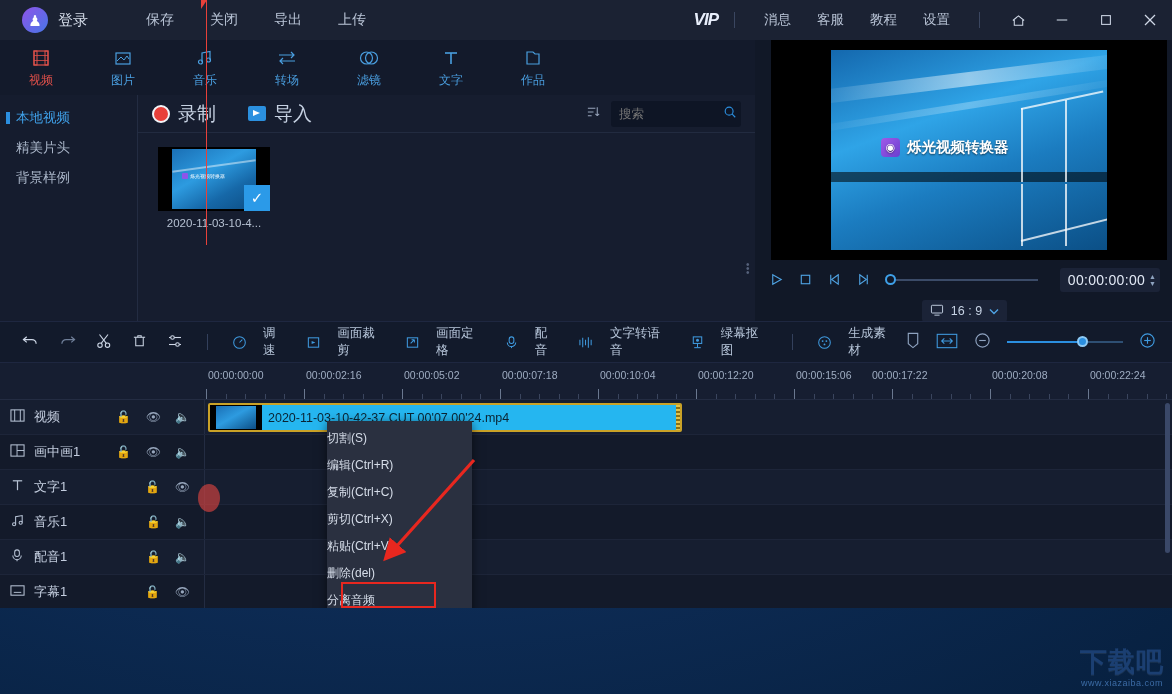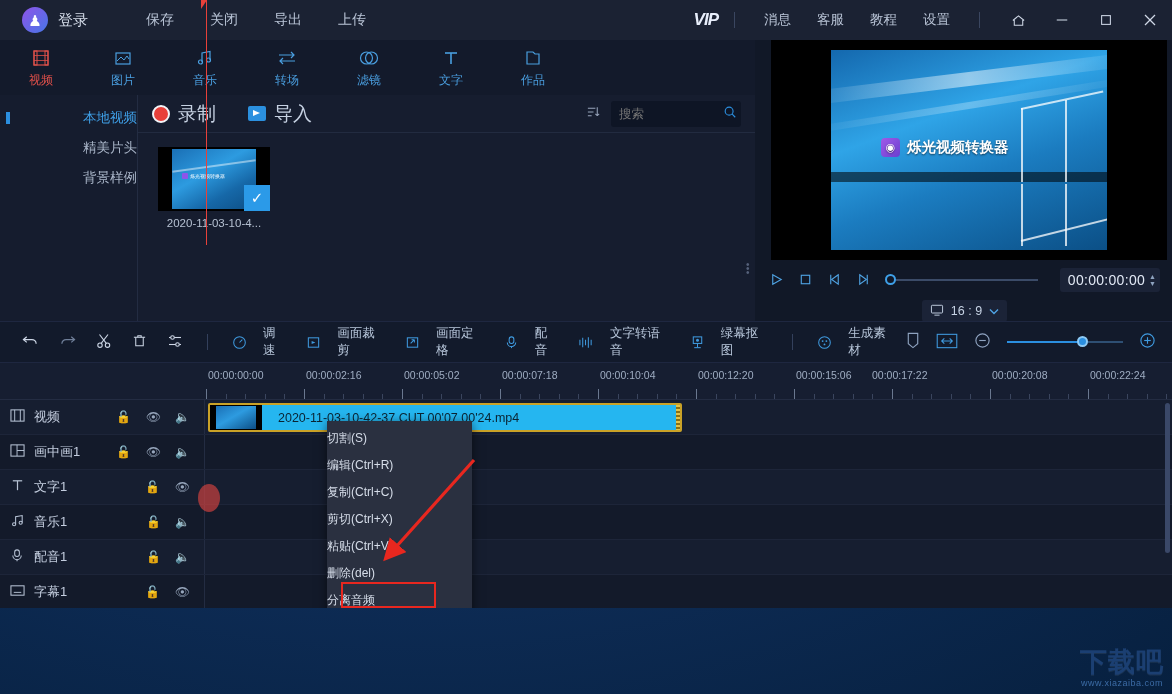--- a/index.html
+++ b/index.html
@@ -52,22 +52,22 @@
   }
   .cat.active { color:#e0504a; }
   .cat .ci { height:22px; display:flex; align-items:center; }
   
   #sidebar {
     position:absolute; left:0; top:95px; width:138px; height:226px;
     background:#151c2e; border-right:1px solid #232c42;
     padding-top:8px;
   }
   .side-item {
-    height:30px; display:flex; align-items:center; padding-left:10px;
-    color:#aab6c9; font-size:13.5px; position:relative;justify-content:flex-end;
+    height:30px; display:flex; align-items:center; padding-left:16px;
+    color:#aab6c9; font-size:13.5px; position:relative;
   }
   .side-item.active { color:#3fa0e8; }
   .side-item.active::before {
     content:""; position:absolute; left:6px; top:9px; width:4px; height:12px; background:#2b8fe0;
   }
   
   #media-panel {
     position:absolute; left:138px; top:95px; width:617px; height:226px; background:#161d2f;
   }
   #media-toolbar {
@@ -196,21 +196,21 @@
   .tr-ctrl { display:flex; gap:14px; padding-right:14px; color:#97a6bc; font-size:12px; }
   .tr-body { flex:1; height:100%; position:relative; }
   #clip {
     position:absolute; left:3px; top:3px; width:474px; height:29px;
     background:#25b6f0; border:2px solid #c9a227; border-radius:2px;
     display:flex; align-items:center; overflow:hidden;
   }
   #clip-thumb { width:52px; height:25px; background:#000; position:relative; flex:none; margin-left:0px; }
   #clip-thumb .w { position:absolute; left:6px; top:1px; width:40px; height:23px;
     background:linear-gradient(150deg,#1a6fb5,#2d9be0 45%,#0d4e85); }
-  #clip-name { color:#0a2433; font-size:12.5px; margin-left:16px; white-space:nowrap; }
+  #clip-name { color:#0a2433; font-size:12.5px; margin-left:6px; white-space:nowrap; }
   #clip .edge { position:absolute; top:0; width:4px; height:100%;
     background:repeating-linear-gradient(#e3c34a 0 2px, #8a6f14 2px 4px); }
   #playhead { position:absolute; left:206px; top:0; width:1px; height:245px; background:#e8413a; z-index:30; }
   #playhead::before { content:""; position:absolute; left:-5px; top:0; width:0;height:0;
     border-left:6px solid #e8413a; border-bottom:9px solid transparent; }
   #red-circle {
     position:absolute; left:198px; top:484px; width:22px; height:28px; border-radius:50%;
     background:rgba(226,70,64,.62); z-index:25;
   }
   #tl-scroll {

